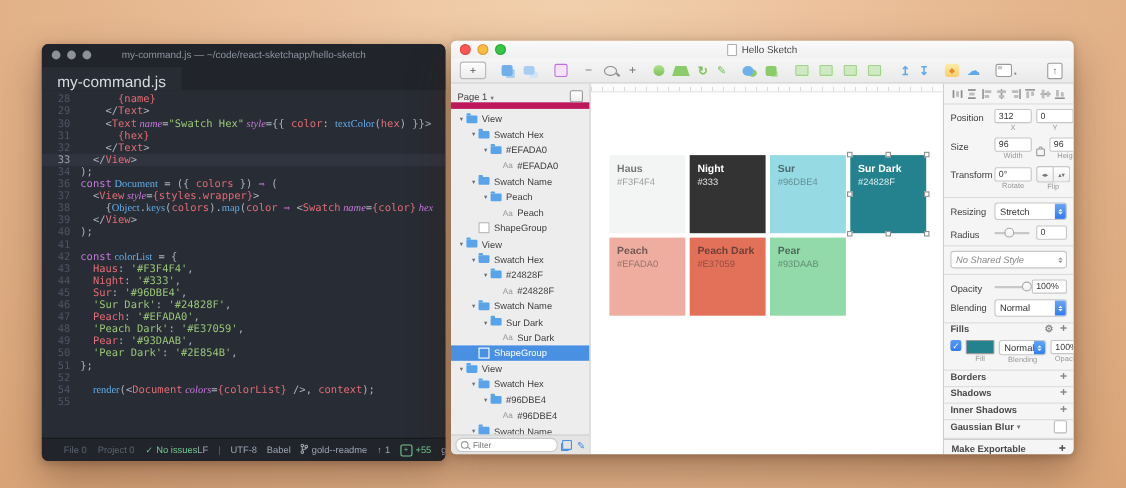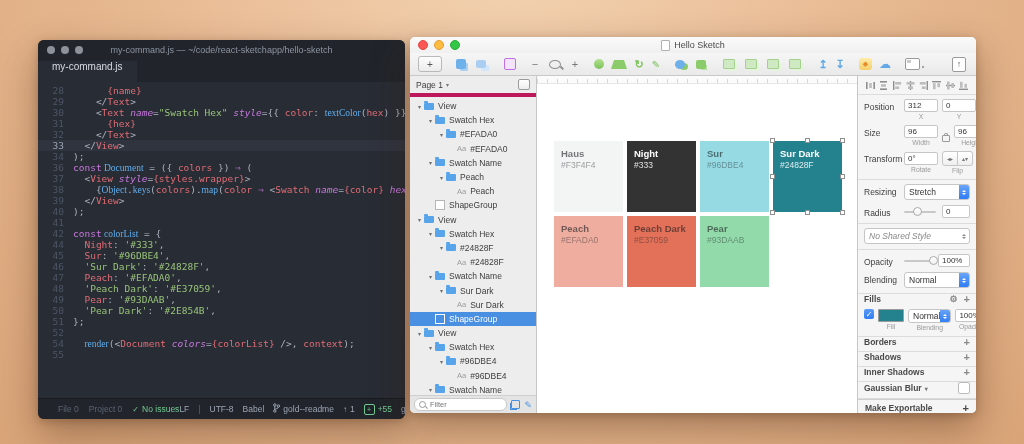--- a/index.html
+++ b/index.html
@@ -16,33 +16,33 @@
     position:absolute;left:38px;top:28px;width:367px;height:379px;
     background:#282c34;border-radius:6px;
     box-shadow:0 16px 38px rgba(60,30,10,.38), 0 2px 8px rgba(60,30,10,.25);
     display:flex;flex-direction:column;overflow:hidden;
   }
   .ed-titlebar{height:20px;background:#21252b;display:flex;align-items:center;position:relative;flex:none;}
   .ed-titlebar .tl{display:flex;gap:6px;margin-left:9px;}
   .ed-dot{width:8px;height:8px;border-radius:50%;background:#8d9199;}
   .ed-title{position:absolute;left:0;right:0;text-align:center;font-size:9px;color:#8d93a1;pointer-events:none;}
   .ed-tabbar{height:22px;background:#21252b;display:flex;align-items:flex-end;flex:none;}
-  .ed-tab{height:21px;background:#282c34;color:#d7dae0;font-size:10px;display:flex;align-items:flex-start;padding:0 14px;}
+  .ed-tab{height:21px;background:#282c34;color:#d7dae0;font-size:14px;display:flex;align-items:flex-end;padding:0 14px;}
   .ed-code{flex:1;overflow:hidden;padding-top:3px;font-family:"DejaVu Sans Mono",monospace;font-size:9.5px;line-height:11px;}
   .cl{display:flex;height:11px;white-space:pre;}
   .cl.active{background:rgba(153,170,214,.07);}
   .cl .g{width:26px;flex:none;text-align:right;padding-right:9px;color:#4d5566;}
   .cl.active .g{color:#9aa3b2;}
   .ct{flex:1;overflow:hidden;color:#abb2bf;}
   .tk-p{color:#abb2bf;}
   .tk-k{color:#c678dd;}
   .tk-f{color:#61afef;font-family:Liberation Serif, serif;}
   .tk-r{color:#e06c75;}
   .tk-s{color:#98c379;}
-  .tk-a{color:#c678dd;font-style:italic;}
+  .tk-a{color:#c678dd;font-style:italic;font-family:Liberation Serif, serif;}
   .tk-u{color:#e06c75;border-bottom:1px solid #8d93a1;}
   .ed-status{height:20px;flex:none;background:#21252b;border-top:1px solid #181a1f;display:flex;align-items:center;padding:0 20px;font-size:8.5px;color:#9da5b4;}
   .sb-left{display:flex;align-items:center;gap:10px;}
   .sb-right{margin-left:auto;display:flex;align-items:center;gap:9px;}
   .sbi{display:inline-flex;align-items:center;gap:3px;white-space:nowrap;}
   .sbi.green{color:#73c990;}
   .sbi.dim{color:#5b6370;}
   .ic-check{font-size:8px;color:#73c990;}
   .ic-arrow-up{font-size:8px;}
   .ic-plusbox{width:9px;height:9px;border:1px solid #73c990;border-radius:2px;display:inline-flex;align-items:center;justify-content:center;font-size:7px;color:#73c990;}
@@ -85,21 +85,21 @@
   .tb-cloud{color:#5fa9e8;font-size:12px;}
   .tb-preview{width:13px;height:10px;border:1px solid #9a9a9a;border-radius:2px;background:#fff;position:relative;}
   .tb-preview::before{content:"";position:absolute;left:1px;top:1px;width:4px;height:3px;background:#c9c9c9;}
   .tb-preview::after{content:"";position:absolute;right:-5px;bottom:1px;width:2px;height:2px;background:#8a8a8a;border-radius:50%;}
   .tb-share{width:12px;height:13px;border:1px solid #9a9a9a;border-radius:2px;color:#666;font-size:9px;background:#fff;}
 
   .sk-main{flex:1;display:flex;overflow:hidden;}
 
   
   .sk-sidebar{width:126px;flex:none;background:#ededed;border-right:1px solid #c6c6c6;display:flex;flex-direction:column;overflow:hidden;}
-  .pg-head{height:17px;flex:none;display:flex;align-items:center;padding:0 6px;border-bottom:4px solid #be185d;font-size:8.5px;color:#3d3d3d;}
+  .pg-head{height:17px;flex:none;display:flex;align-items:flex-end;padding:0 6px;border-bottom:6px solid #be185d;font-size:8.5px;color:#3d3d3d;}
   .pg-head .chev{font-size:6px;color:#777;margin-left:3px;}
   .pgicon{margin-left:auto;width:10px;height:9px;border:1px solid #9a9a9a;border-radius:2px;background:linear-gradient(#fff,#eee);}
   .tree{flex:1;overflow:hidden;padding-top:2px;}
   .trow{height:14.2px;display:flex;align-items:center;font-size:8.5px;color:#3d3d3d;}
   .trow .disc{width:9px;flex:none;font-size:6px;color:#6f6f6f;text-align:center;}
   .trow .sp{width:9px;flex:none;}
   .fold{width:10px;height:7px;background:#57a4ea;border-radius:1px;position:relative;margin-right:4px;flex:none;}
   .fold::before{content:"";position:absolute;top:-2px;left:0;width:4px;height:2px;background:#57a4ea;border-radius:1px 1px 0 0;}
   .aa{font-size:7.5px;color:#9b9b9b;margin-right:4px;flex:none;}
   .shp{width:8px;height:8px;border:1px solid #b5b5b5;background:#fff;margin-right:4px;flex:none;}
@@ -196,20 +196,21 @@
         <div class="cl"><span class="g">32</span><span class="ct"><span class="tk-p">    &lt;/</span><span class="tk-r">Text</span><span class="tk-p">&gt;</span></span></div>
         <div class="cl active"><span class="g">33</span><span class="ct"><span class="tk-p">  &lt;/</span><span class="tk-u">View</span><span class="tk-p">&gt;</span></span></div>
         <div class="cl"><span class="g">34</span><span class="ct"><span class="tk-p">);</span></span></div>
         <div class="cl"><span class="g">36</span><span class="ct"><span class="tk-k">const</span><span class="tk-f"> Document</span><span class="tk-p"> = ({ </span><span class="tk-r">colors</span><span class="tk-p"> }) </span><span class="tk-k">⇒</span><span class="tk-p"> (</span></span></div>
         <div class="cl"><span class="g">37</span><span class="ct"><span class="tk-p">  &lt;</span><span class="tk-r">View</span><span class="tk-a"> style</span><span class="tk-p">=</span><span class="tk-r">{styles.wrapper}</span><span class="tk-p">&gt;</span></span></div>
         <div class="cl"><span class="g">38</span><span class="ct"><span class="tk-p">    {</span><span class="tk-f">Object</span><span class="tk-p">.</span><span class="tk-f">keys</span><span class="tk-p">(</span><span class="tk-r">colors</span><span class="tk-p">).</span><span class="tk-f">map</span><span class="tk-p">(</span><span class="tk-r">color</span><span class="tk-p"> </span><span class="tk-k">⇒</span><span class="tk-p"> &lt;</span><span class="tk-r">Swatch</span><span class="tk-a"> name</span><span class="tk-p">=</span><span class="tk-r">{color}</span><span class="tk-a"> hex</span></span></div>
         <div class="cl"><span class="g">39</span><span class="ct"><span class="tk-p">  &lt;/</span><span class="tk-r">View</span><span class="tk-p">&gt;</span></span></div>
         <div class="cl"><span class="g">40</span><span class="ct"><span class="tk-p">);</span></span></div>
         <div class="cl"><span class="g">41</span><span class="ct"></span></div>
         <div class="cl"><span class="g">42</span><span class="ct"><span class="tk-k">const</span><span class="tk-f"> colorList</span><span class="tk-p"> = {</span></span></div>
+        <div class="cl"><span class="g">43</span><span class="ct"><span class="tk-p">  </span><span class="tk-r">Haus</span><span class="tk-p">: </span><span class="tk-s">'#F3F4F4'</span><span class="tk-p">,</span></span></div>
         <div class="cl"><span class="g">44</span><span class="ct"><span class="tk-p">  </span><span class="tk-r">Night</span><span class="tk-p">: </span><span class="tk-s">'#333'</span><span class="tk-p">,</span></span></div>
         <div class="cl"><span class="g">45</span><span class="ct"><span class="tk-p">  </span><span class="tk-r">Sur</span><span class="tk-p">: </span><span class="tk-s">'#96DBE4'</span><span class="tk-p">,</span></span></div>
         <div class="cl"><span class="g">46</span><span class="ct"><span class="tk-p">  </span><span class="tk-s">'Sur Dark'</span><span class="tk-p">: </span><span class="tk-s">'#24828F'</span><span class="tk-p">,</span></span></div>
         <div class="cl"><span class="g">47</span><span class="ct"><span class="tk-p">  </span><span class="tk-r">Peach</span><span class="tk-p">: </span><span class="tk-s">'#EFADA0'</span><span class="tk-p">,</span></span></div>
         <div class="cl"><span class="g">48</span><span class="ct"><span class="tk-p">  </span><span class="tk-s">'Peach Dark'</span><span class="tk-p">: </span><span class="tk-s">'#E37059'</span><span class="tk-p">,</span></span></div>
         <div class="cl"><span class="g">49</span><span class="ct"><span class="tk-p">  </span><span class="tk-r">Pear</span><span class="tk-p">: </span><span class="tk-s">'#93DAAB'</span><span class="tk-p">,</span></span></div>
         <div class="cl"><span class="g">50</span><span class="ct"><span class="tk-p">  </span><span class="tk-s">'Pear Dark'</span><span class="tk-p">: </span><span class="tk-s">'#2E854B'</span><span class="tk-p">,</span></span></div>
         <div class="cl"><span class="g">51</span><span class="ct"><span class="tk-p">};</span></span></div>
         <div class="cl"><span class="g">52</span><span class="ct"></span></div>
         <div class="cl"><span class="g">54</span><span class="ct"><span class="tk-p">  </span><span class="tk-f">render</span><span class="tk-p">(&lt;</span><span class="tk-r">Document</span><span class="tk-a"> colors</span><span class="tk-p">=</span><span class="tk-r">{colorList}</span><span class="tk-p"> /&gt;, </span><span class="tk-r">context</span><span class="tk-p">);</span></span></div>

